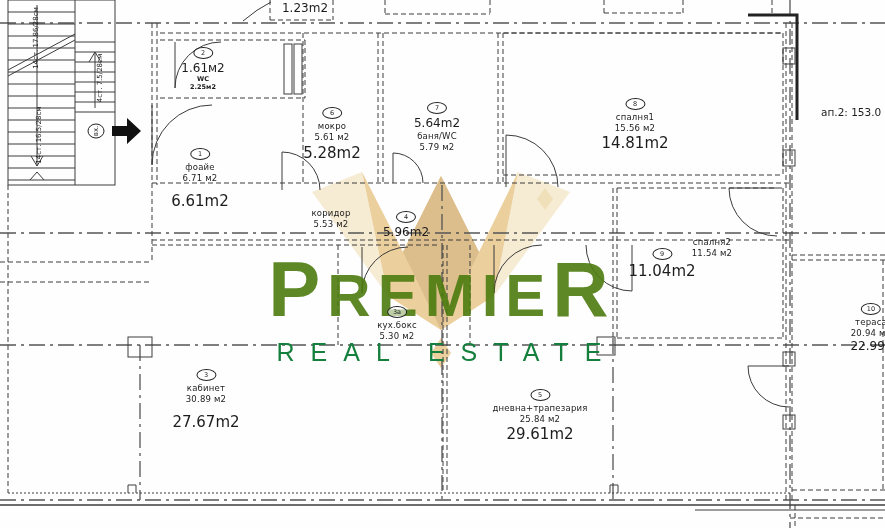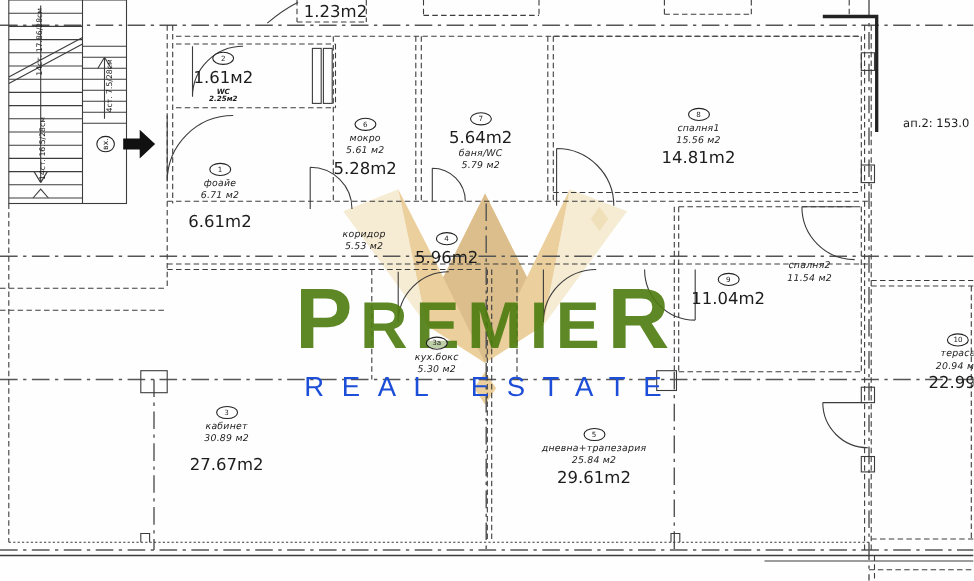--- a/index.html
+++ b/index.html
@@ -1,35 +1,35 @@
 <!DOCTYPE html>
 <html><head>
 <meta charset="utf-8">
 <style>
   html,body{margin:0;padding:0}
   body{width:885px;height:528px;overflow:hidden;background:#fefefe;position:relative;
        font-family:"DejaVu Sans",sans-serif;color:#1c1c1c}
   #plan{position:absolute;inset:0}
   svg.linework{position:absolute;left:0;top:0}
   .lbl{position:absolute;transform:translateX(-50%);text-align:center;line-height:1.3;white-space:nowrap;z-index:5}
-  .it{font-style:italic;font-size:8.5px;letter-spacing:.2px}
+  .it{font-size:8.5px;letter-spacing:.2px}
   .rm{font-size:15px}
-  .rm10{font-size:15px}
-  .tiny{font-size:6.5px;font-style:italic;font-weight:bold;line-height:1.1}
+  .rm10{font-size:12px}
+  .tiny{font-size:6.5px;font-weight:bold;line-height:1.1}
   .num{display:inline-block;min-width:14px;height:10px;line-height:10px;border:1px solid #222;
        border-radius:50%;font-size:6.5px;font-style:normal;padding:0 2px;background:rgba(255,255,255,.6)}
   .vlbl{position:absolute;transform:translate(-50%,-50%) rotate(-90deg);font-size:7px;white-space:nowrap;z-index:5}
   .entr{position:absolute;transform:translate(-50%,-50%) rotate(-90deg);font-size:7px;z-index:6}
   .apnote{position:absolute;left:821px;top:106px;font-size:10.5px;white-space:nowrap;z-index:5}
   .wm-brand{position:absolute;left:442px;top:244px;transform:translateX(-50%);font-weight:bold;
        color:#4d7c0f;letter-spacing:7px;font-size:60px;opacity:.9;z-index:2;
        font-family:"Liberation Sans",sans-serif;white-space:nowrap}
   .wm-brand .bg{font-size:78px}
   .wm-tag{position:absolute;left:447px;top:338px;transform:translateX(-50%);font-size:25px;
-       letter-spacing:16px;color:#1d4ed8;z-index:2;font-family:"Liberation Sans",sans-serif;white-space:nowrap}
+       letter-spacing:16px;color:#15803d;z-index:2;font-family:"Liberation Sans",sans-serif;white-space:nowrap}
 </style>
 </head>
 <body>
 
 <div id="plan">
 
   <div class="wm-brand"><span class="bg">P</span><span>REMIE</span><span class="bg">R</span></div>
   <div class="wm-tag">REAL ESTATE</div>
 
   <svg class="linework" width="885" height="528" viewBox="0 0 885 528">
@@ -182,21 +182,21 @@
 
   <div class="lbl" style="left:331px;top:208px">
     <div class="it">коридор</div>
     <div class="it">5.53 м2</div>
   </div>
 
   <div class="lbl" style="left:662px;top:241px">
     <div><span class="num">9</span></div>
     <div class="rm">11.04m2</div>
   </div>
-  <div class="lbl" style="left:736px;top:237px">
+  <div class="lbl" style="left:712px;top:237px">
     <div class="it">спалня2</div>
     <div class="it">11.54 м2</div>
   </div>
 
   <div class="lbl" style="left:871px;top:296px">
     <div><span class="num">10</span></div>
     <div class="it">тераса</div>
     <div class="it">20.94 м2</div>
   </div>
   <div class="lbl rm10" style="left:876px;top:339px">22.99м2</div>

